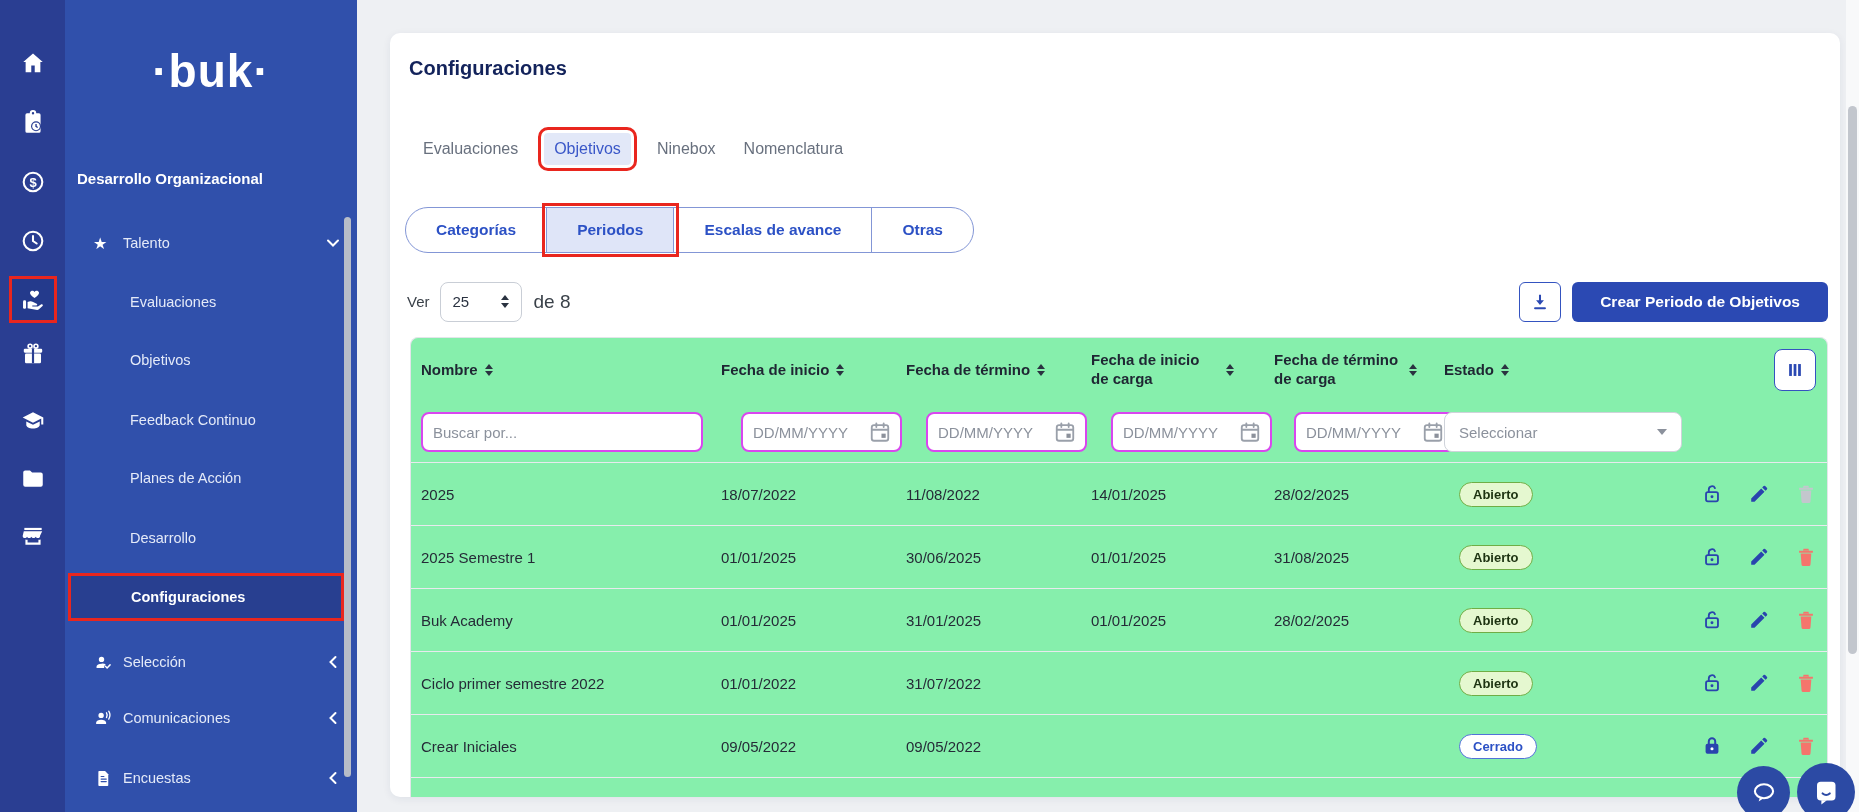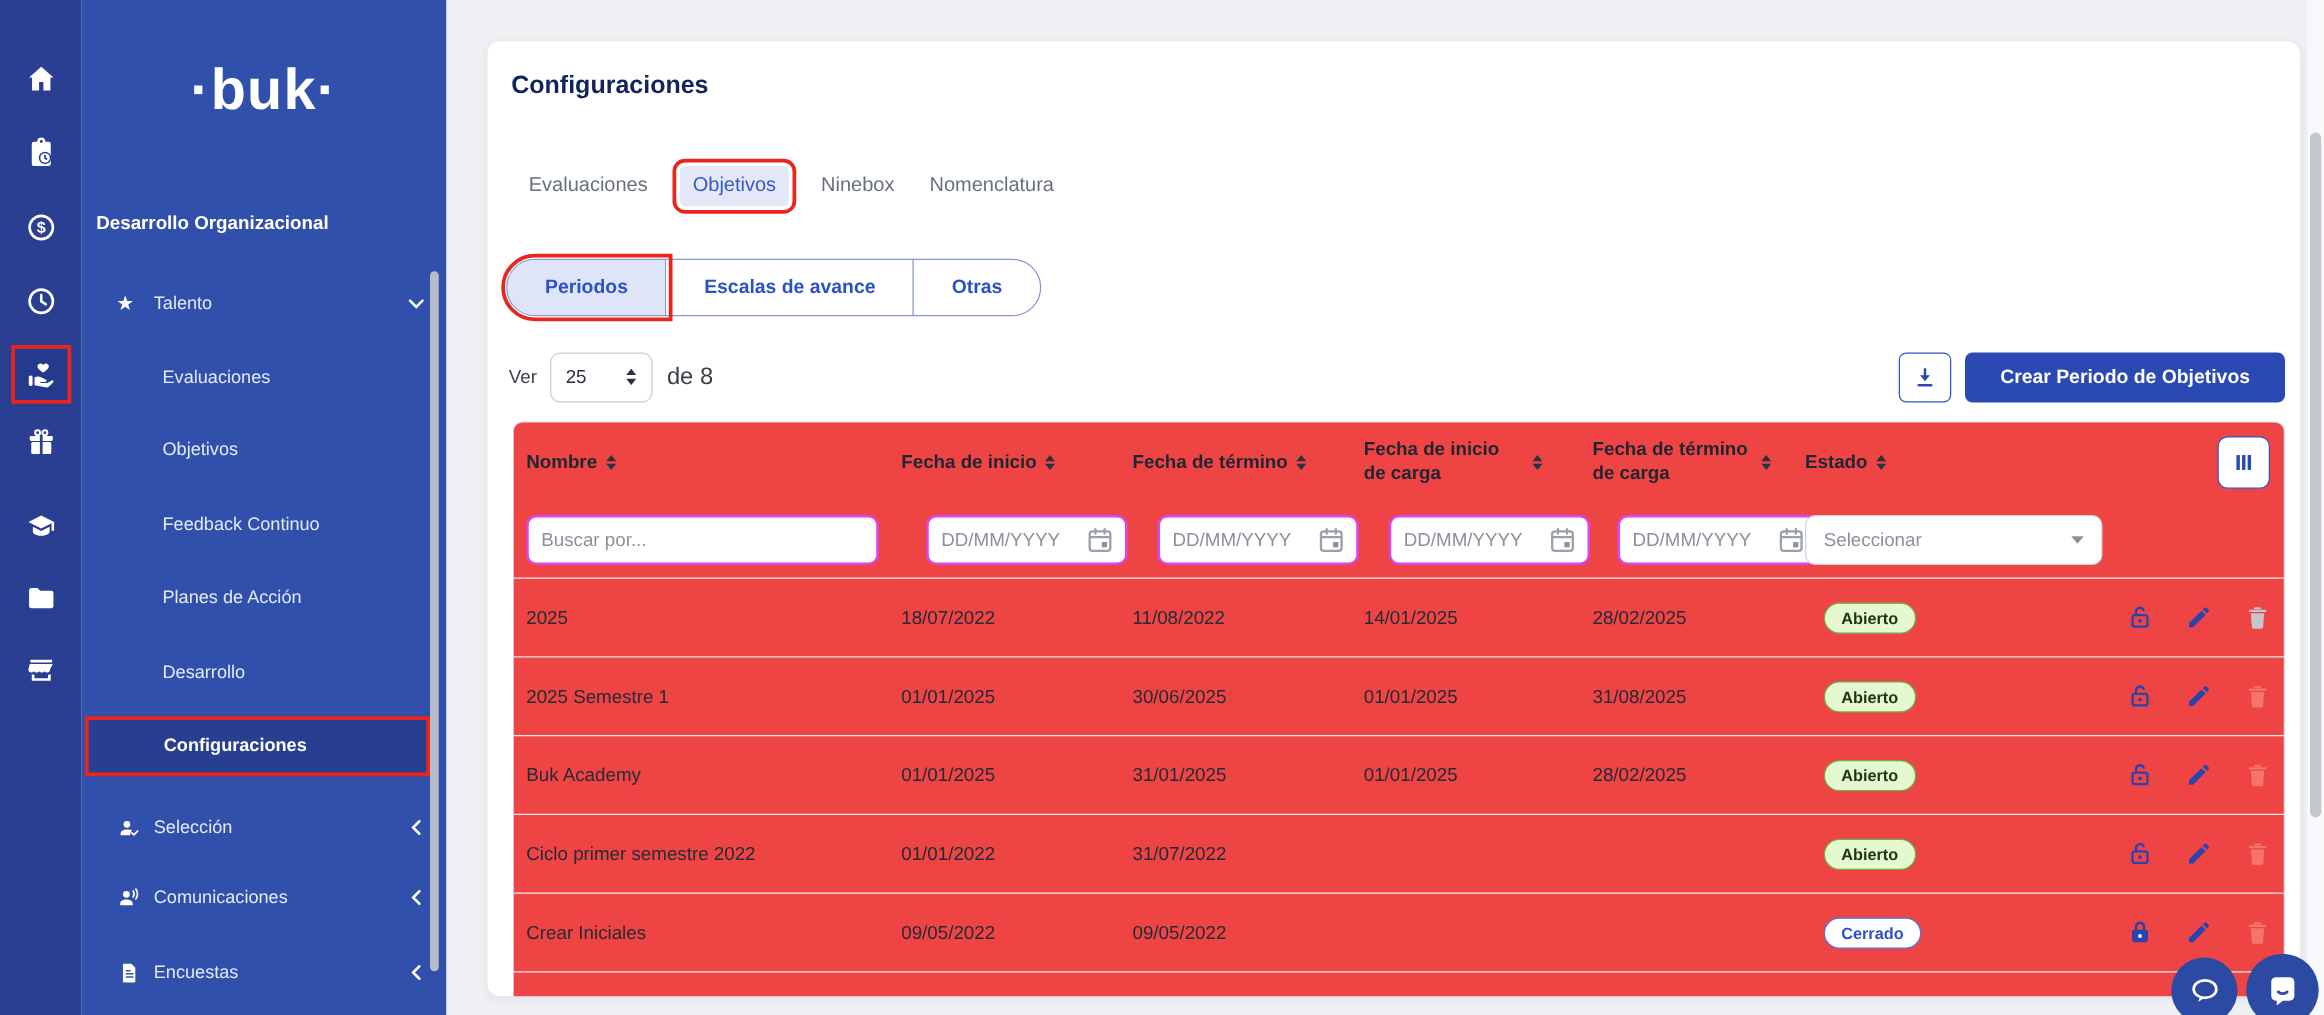--- a/index.html
+++ b/index.html
@@ -55,21 +55,21 @@
   .pagesize .val { font-size:15px; color:#2a3240; flex:1; }
   .total-label { font-size:19px; color:#3a4149; margin-left:12px; }
   .toolbar-right { margin-left:auto; display:flex; align-items:center; gap:11px;justify-content:center; }
   .dl-btn { width:42px; height:40px; border:1.5px solid #3453c0; border-radius:6px; background:#fff; display:flex;
       align-items:center; justify-content:center; cursor:pointer; }
   .create-btn { height:40px; background:#2b49b3; color:#fff; font-size:15.5px; font-weight:bold; border:none;
       border-radius:6px; padding:0 28px; cursor:pointer; font-family:"Liberation Sans",sans-serif; }
 
   
   .tablewrap { position:absolute; left:20px; top:304px; width:1418px; height:460px; border:1px solid #e3e5ea;
-      border-bottom:none; border-radius:8px 8px 0 0; background:#ef4444; overflow:hidden; }
+      border-bottom:none; border-radius:8px 8px 0 0; background:#86efac; overflow:hidden; }
   .tgrid { display:grid; grid-template-columns:300px 185px 185px 183px 170px 267px 1fr; align-items:center; }
   .thead-row { height:64px; }
   .th { display:flex; align-items:center; padding-left:10px; font-size:15px; font-weight:bold; color:#1f2633; line-height:1.25; }
   .th .txt { max-width:128px; }
   .th .txt.wide { max-width:220px; }
   .sort { display:inline-flex; flex-direction:column; gap:2.5px; margin-left:7px; cursor:pointer; }
   .sort .up { width:0; height:0; border-left:4.5px solid transparent; border-right:4.5px solid transparent; border-bottom:5.5px solid #2a3240; }
   .sort .dn { width:0; height:0; border-left:4.5px solid transparent; border-right:4.5px solid transparent; border-top:5.5px solid #2a3240; }
   .cols-btn { position:absolute; top:11px; right:11px; width:42px; height:42px; border:1.5px solid #3453c0; border-radius:8px;
       background:#fff; display:flex; align-items:center; justify-content:center; cursor:pointer; }
@@ -258,20 +258,21 @@
     <div class="page-title">Configuraciones</div>
 
     <div class="tabs">
       <div class="tab">Evaluaciones</div>
       <div class="tab selected">Objetivos</div>
       <div class="tab">Ninebox</div>
       <div class="tab">Nomenclatura</div>
     </div>
 
     <div class="pillgroup">
+      <div class="pill">Categorías</div>
       <div class="pill selected">Periodos</div>
       <div class="pill">Escalas de avance</div>
       <div class="pill">Otras</div>
     </div>
 
     <div class="toolbar">
       <span class="ver-label">Ver</span>
       <div class="pagesize">
         <span class="val">25</span>
         <span class="sort">

